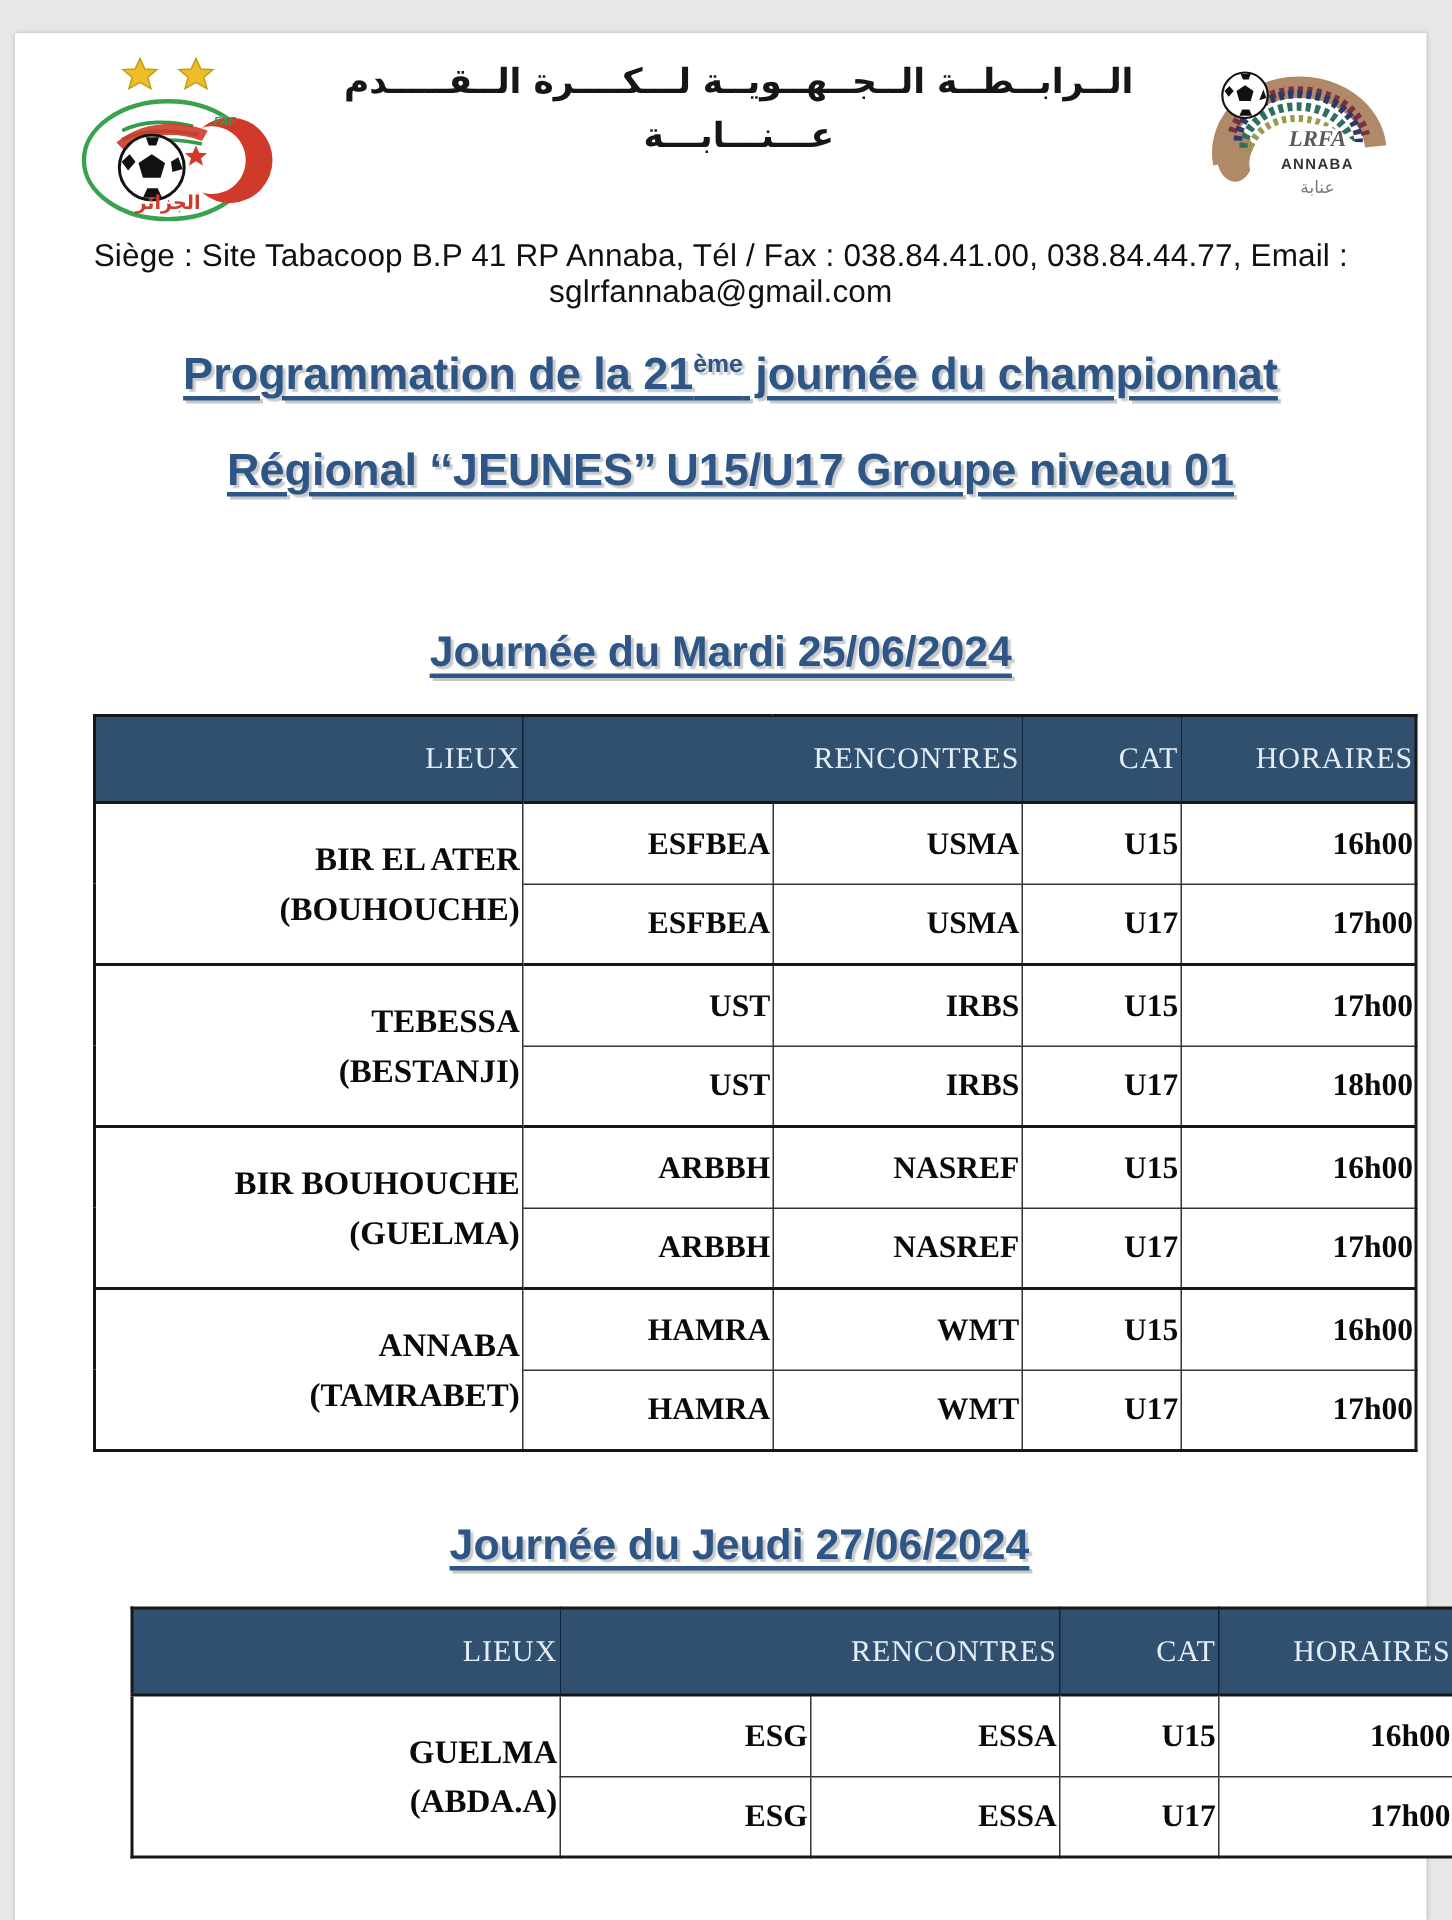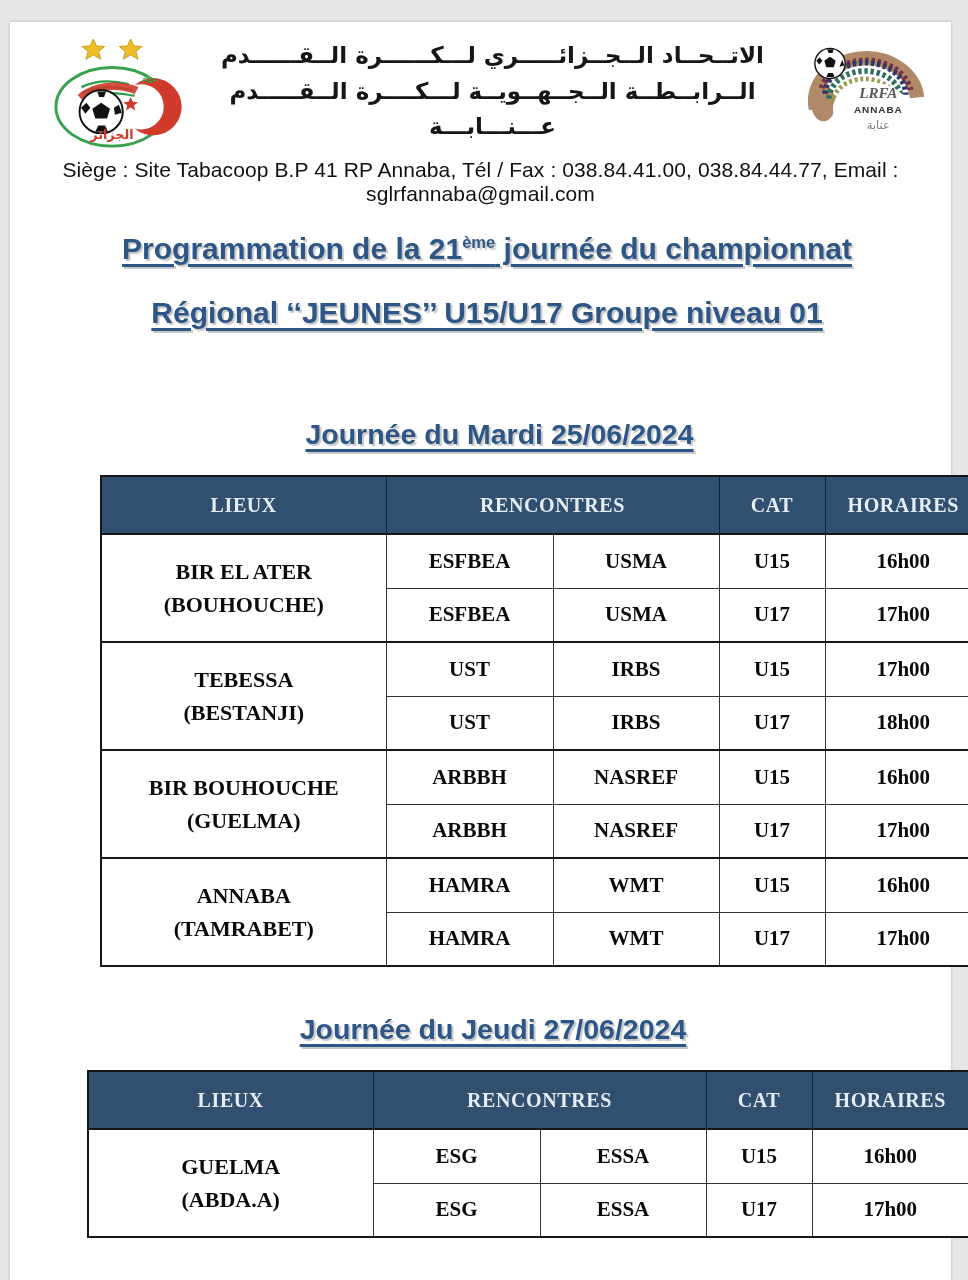--- a/index.html
+++ b/index.html
@@ -21,33 +21,33 @@
     color:#161616;line-height:1.55;direction:rtl;}
   .address{text-align:center;font-size:21px;color:#101010;margin-top:2px;letter-spacing:.1px;}
   
   .main-title{margin:26px 0 0;text-align:center;font-size:30px;font-weight:bold;
     color:var(--title-blue);text-shadow:2px 2px 1px rgba(110,110,110,.38);padding-left:13px;}
   .main-title.second{margin-top:30px;}
   .u{text-decoration:underline;text-decoration-thickness:2.5px;text-underline-offset:5px;}
   .main-title sup{font-size:.55em;vertical-align:super;line-height:0;}
   
   .day-section{margin:0;}
-  #sections .day-section:nth-child(1){margin-top:88px;padding-left:38px;}
+  #sections .day-section:nth-child(1){margin-top:88px;}
   #sections .day-section:nth-child(2){margin-top:46px;margin-left:25px;}
   .day-heading{margin:0;text-align:center;font-size:28.5px;font-weight:bold;
     color:var(--title-blue);text-shadow:2px 2px 1px rgba(110,110,110,.38);}
   
   table.sched{border-collapse:collapse;table-layout:fixed;width:881px;
     margin:24px 0 0 52px;border:2px solid var(--border-dark);}
   table.sched th{background:var(--head-bg);color:var(--head-text);
-    font-family:"Liberation Serif",serif;font-weight:bold;font-size:20px;
-    letter-spacing:.6px;height:58px;text-align:center;vertical-align:middle;
+    font-family:"Liberation Serif",serif;font-weight:normal;font-size:20px;
+    letter-spacing:.6px;height:58px;text-align:right;vertical-align:middle;
     border:1px solid #10233a;border-bottom:2px solid var(--border-dark);}
   table.sched td{font-family:"Liberation Serif",serif;font-weight:bold;
-    font-size:21px;color:var(--body-text);text-align:center;vertical-align:middle;
+    font-size:21px;color:var(--body-text);text-align:right;vertical-align:middle;
     height:54px;border:1px solid var(--border-mid);background:#fff;}
   table.sched td.venue{font-size:22px;line-height:1.5;}
   table.sched tr.sub-row td{border-top:1px solid var(--border-gray);}
   table.sched tr.group-start td{border-top:2px solid var(--border-dark);}
 </style>
 </head>
 <body>
 
 <div class="page">
 
@@ -76,21 +76,20 @@
         <g>
           <path d="M104,50 A23,23 0 1 1 104,94 A29,29 0 1 0 104,50 Z" fill="#cf3a2b"></path>
           <polygon points="100,62 102.2,67 107.5,67.3 103.4,70.7 104.8,75.7 100,72.8 95.2,75.7 96.6,70.7 92.5,67.3 97.8,67" fill="#cf3a2b"></polygon>
         </g>
         <text x="81" y="105" text-anchor="middle" font-family="DejaVu Sans, sans-serif" font-size="13" font-weight="bold" fill="#cf3a2b">الجزائر</text>
         <text x="112" y="48" font-family="Liberation Sans, sans-serif" font-size="8" font-weight="bold" font-style="italic" fill="#2e9e49">FAF</text>
       </svg>
     </div>
 
     <div class="org-names">
-      <div>الاتــحــاد الــجــزائـــــري لـــكــــــرة الــقــــــدم</div>
       <div>الــرابــطــة الــجــهــويــة لـــكــــرة الــقـــــدم عـــنـــابـــة</div>
     </div>
 
     <div class="logo-box">
       <svg width="142" height="108" viewBox="0 0 150 112">
         <path d="M22,76 A54,46 0 1 1 129,64" stroke="#b08968" stroke-width="15" fill="none"></path>
         <ellipse cx="30" cy="70" rx="13" ry="19" fill="#b08968"></ellipse>
         <path d="M28,54 A48,38 0 0 1 122,56" stroke="#7a3040" stroke-width="6" fill="none" stroke-dasharray="3.5 3"></path>
         <path d="M32,60 A42,33 0 0 1 117,61" stroke="#2b3a6b" stroke-width="6" fill="none" stroke-dasharray="3.5 3"></path>
         <path d="M36,65 A36,28 0 0 1 112,66" stroke="#2f6f5f" stroke-width="6" fill="none" stroke-dasharray="3.5 3"></path>

